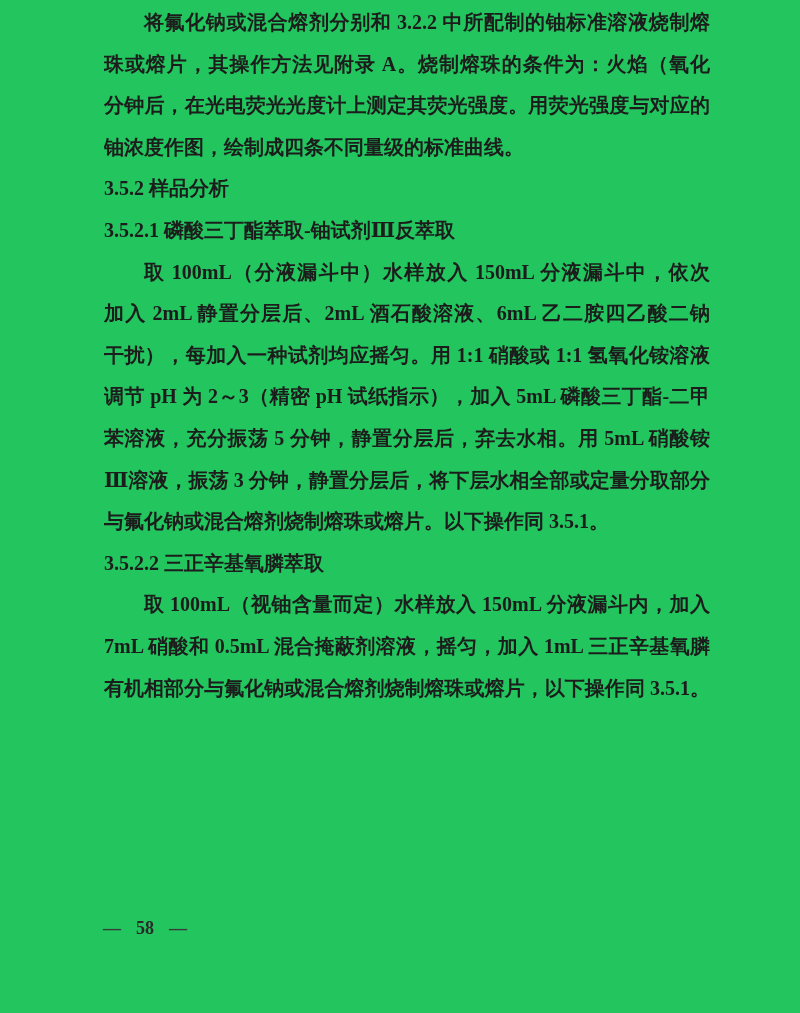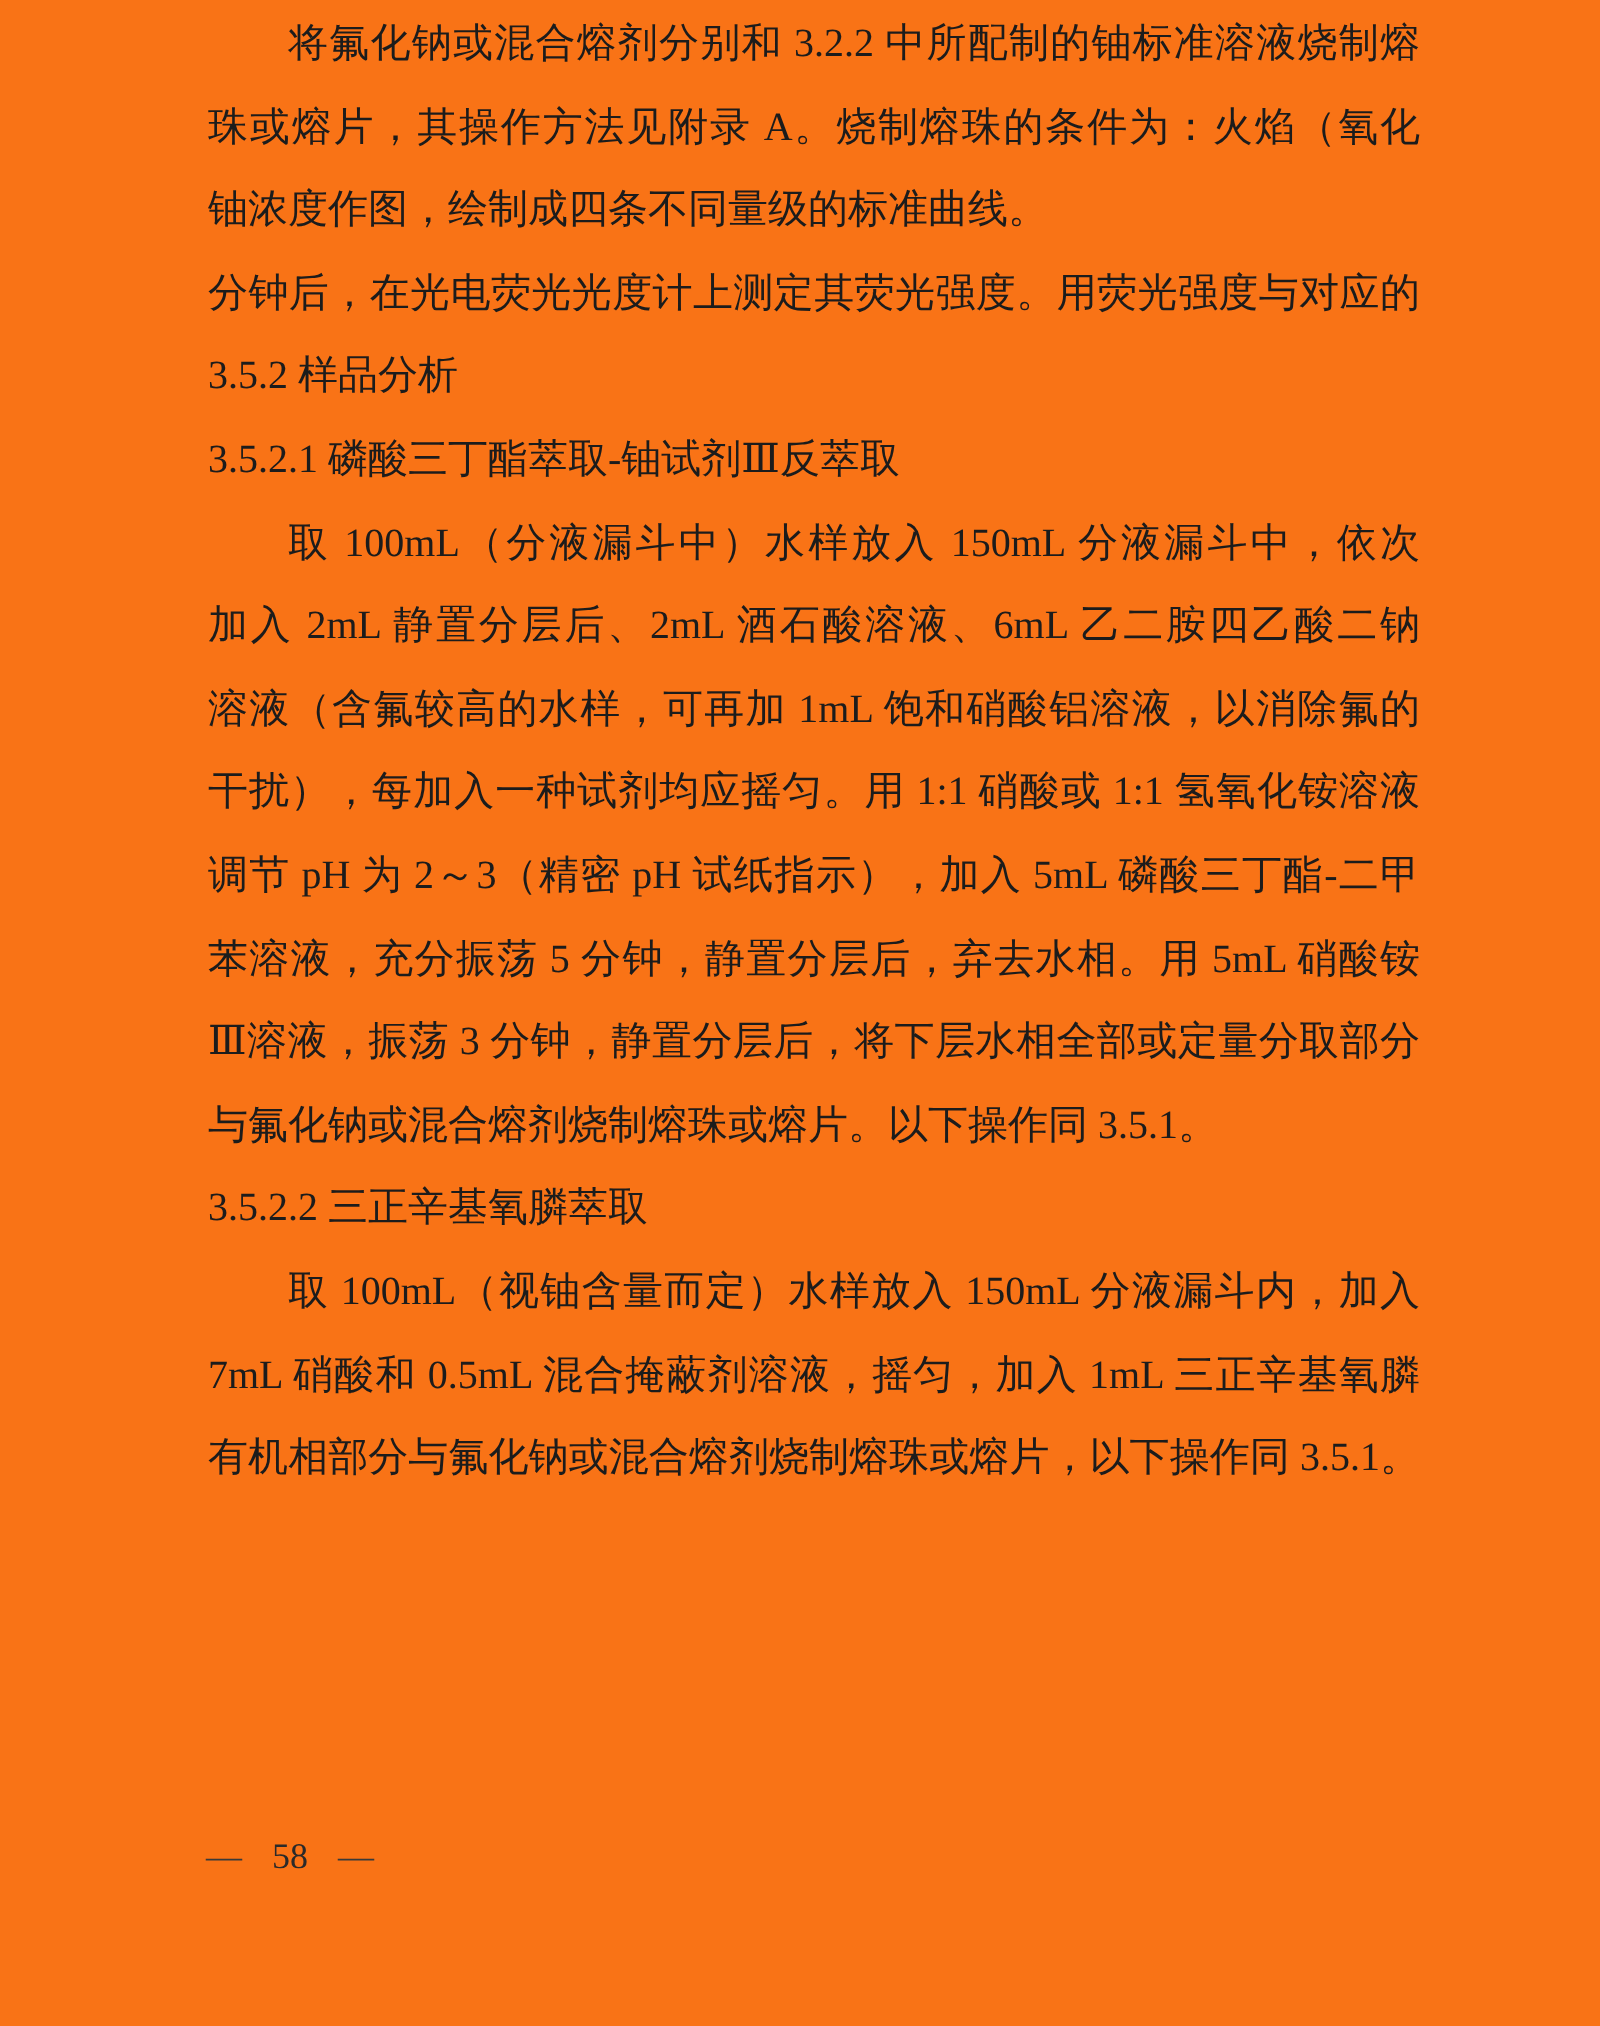--- a/index.html
+++ b/index.html
@@ -57,31 +57,30 @@
     color: #3a3a3a;
   }
   .footer .pagenum {
     display: inline-block;
     margin: 0 15px;
   }
 </style>
 </head>
 <body>
 
-<div class="page" style="color: rgb(28, 28, 28); background: #f97316;">
+<div class="page" style="color: rgb(28, 28, 28); background: #22c55e; font-weight: bold;">
   <div class="content">
     <div class="line justify indent">将氟化钠或混合熔剂分别和 3.2.2 中所配制的铀标准溶液烧制熔</div>
     <div class="line justify">珠或熔片，其操作方法见附录 A。烧制熔珠的条件为：火焰（氧化焰）</div>
+    <div class="line justify">分钟后，在光电荧光光度计上测定其荧光强度。用荧光强度与对应的</div>
     <div class="line">铀浓度作图，绘制成四条不同量级的标准曲线。</div>
-    <div class="line justify">分钟后，在光电荧光光度计上测定其荧光强度。用荧光强度与对应的</div>
     <div class="line heading">3.5.2 样品分析</div>
     <div class="line heading">3.5.2.1 磷酸三丁酯萃取-铀试剂Ⅲ反萃取</div>
     <div class="line justify indent">取 100mL（分液漏斗中）水样放入 150mL 分液漏斗中，依次</div>
     <div class="line justify">加入 2mL 静置分层后、2mL 酒石酸溶液、6mL 乙二胺四乙酸二钠</div>
-    <div class="line justify">溶液（含氟较高的水样，可再加 1mL 饱和硝酸铝溶液，以消除氟的</div>
     <div class="line justify">干扰），每加入一种试剂均应摇匀。用 1:1 硝酸或 1:1 氢氧化铵溶液</div>
     <div class="line justify">调节 pH 为 2～3（精密 pH 试纸指示），加入 5mL 磷酸三丁酯-二甲</div>
     <div class="line justify">苯溶液，充分振荡 5 分钟，静置分层后，弃去水相。用 5mL 硝酸铵</div>
     <div class="line justify">Ⅲ溶液，振荡 3 分钟，静置分层后，将下层水相全部或定量分取部分</div>
     <div class="line">与氟化钠或混合熔剂烧制熔珠或熔片。以下操作同 3.5.1。</div>
     <div class="line heading">3.5.2.2 三正辛基氧膦萃取</div>
     <div class="line justify indent">取 100mL（视铀含量而定）水样放入 150mL 分液漏斗内，加入</div>
     <div class="line justify">7mL 硝酸和 0.5mL 混合掩蔽剂溶液，摇匀，加入 1mL 三正辛基氧膦</div>
     <div class="line justify">有机相部分与氟化钠或混合熔剂烧制熔珠或熔片，以下操作同 3.5.1。</div>
   </div>

